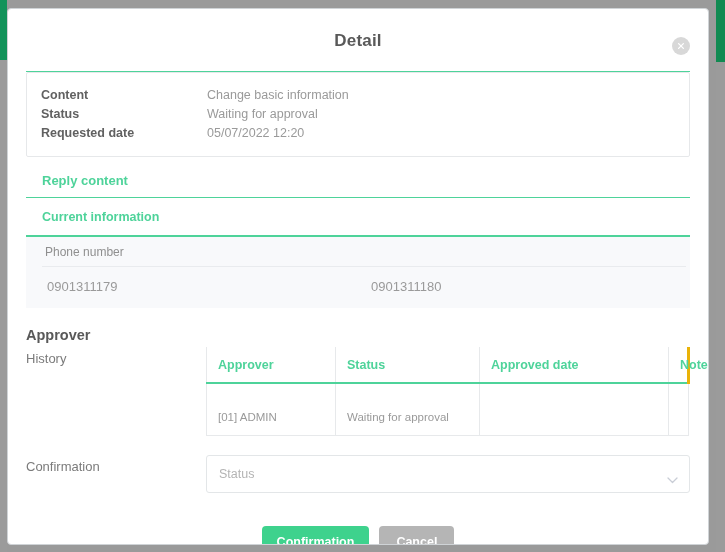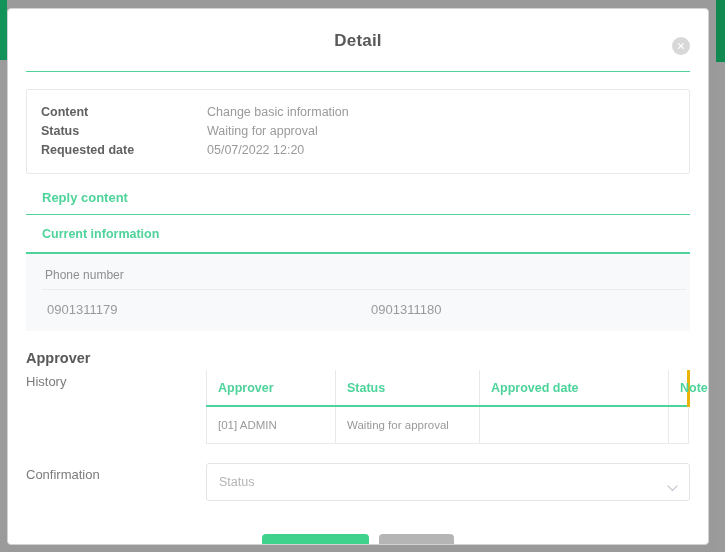--- a/index.html
+++ b/index.html
@@ -89,21 +89,20 @@
     height: 1px;
     background: #4ed39a;
   }
 
   .modal-body {
     padding: 0 18px;
   }
 
   
   .info-box {
-    margin-top: 17px;
     border: 1px solid #e6e8ea;
     border-radius: 2px;
     padding: 13px 16px 13px 14px;
   }
   .info-row {
     display: flex;
     line-height: 19px;
     font-size: 12.5px;
   }
   .info-label {
@@ -139,21 +138,21 @@
   .cmp-col-1 { flex: 0 0 345px; padding-left: 16px; box-sizing: border-box; }
   .cmp-col-2 { flex: 1 1 auto; }
 
   .cmp-body {
     background: #f8f9fb;
     padding: 0 0 14px 0;
   }
   .cmp-field {
     font-size: 12px;
     color: #8f8f8f;
-    padding: 14px 0 7px 19px;
+    padding: 8px 0 7px 19px;
     border-bottom: 1px solid #e9ebee;
     margin: 0 4px 0 16px;
     padding-left: 3px;
   }
   .cmp-values {
     display: flex;
     font-size: 13px;
     color: #9a9a9a;
     padding-top: 12px;
   }
@@ -194,21 +193,21 @@
     color: #4ed39a;
     padding: 11px 0 10px 11px;
     border-left: 1px solid #e7e9eb;
     border-bottom: 2px solid #4ed39a;
   }
   table.history th:first-child { border-left: 1px solid #e7e9eb; }
   table.history th:last-child { border-right: 3px solid #eab308; }
   table.history td {
     font-size: 11.5px;
     color: #9a9a9a;
-    padding: 8px 0 9px 11px;
+    padding: 23px 0 9px 11px;
     border-left: 1px solid #e7e9eb;
     border-bottom: 1px solid #e7e9eb;
     height: 19px;
   }
   table.history td:last-child { border-right: 1px solid #e7e9eb; }
   .col-approver { width: 117px; }
   .col-status   { width: 132px; }
   .col-date     { width: 177px; }
   .col-note     { width: auto; }
 

